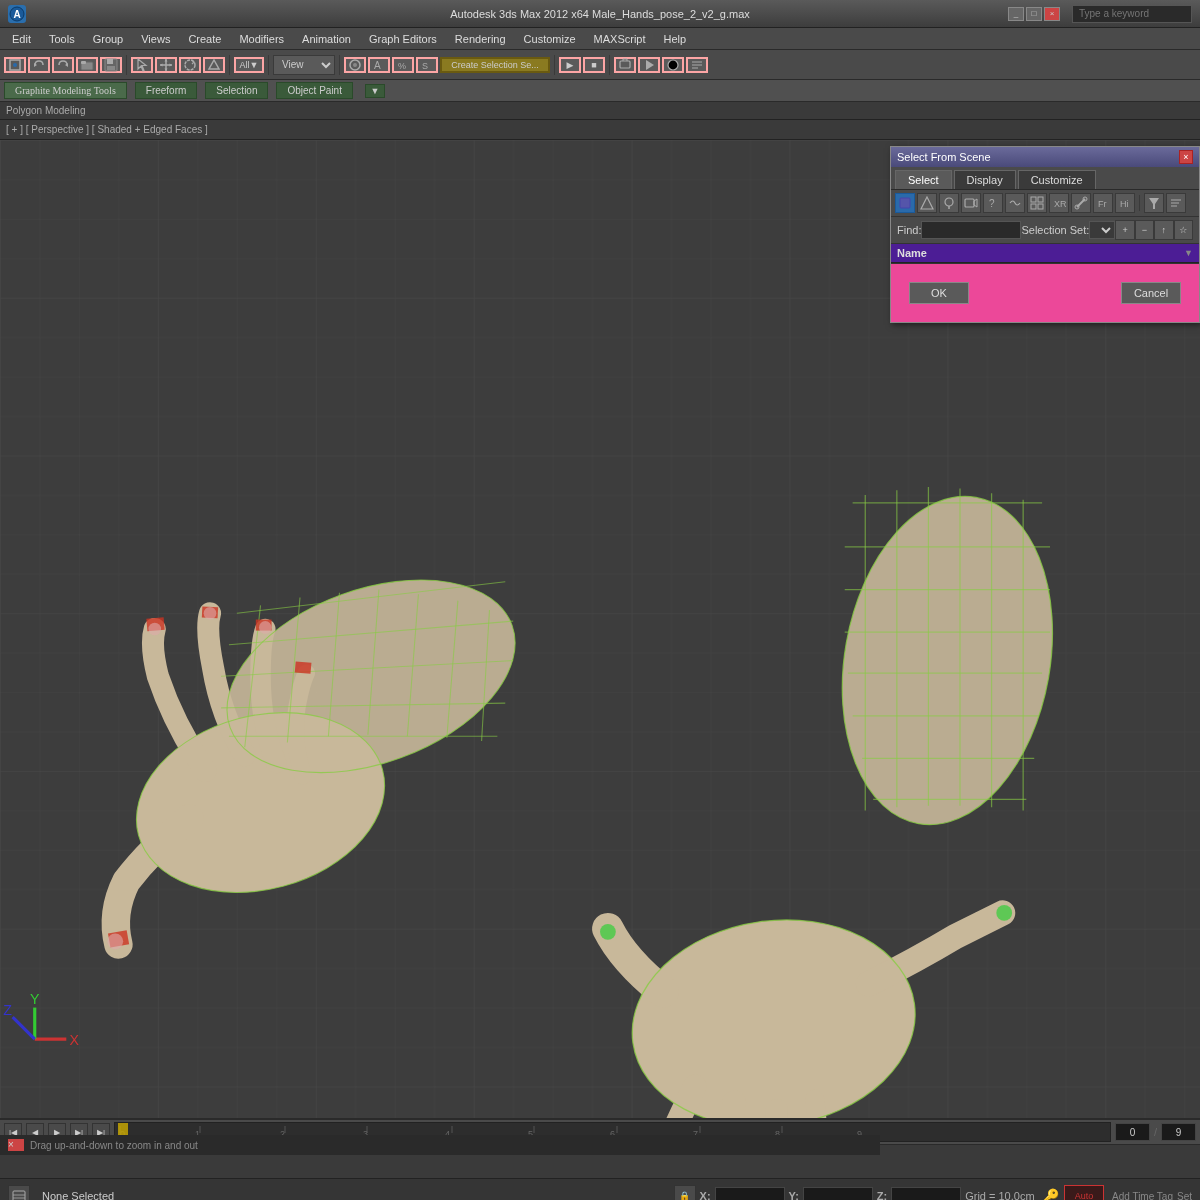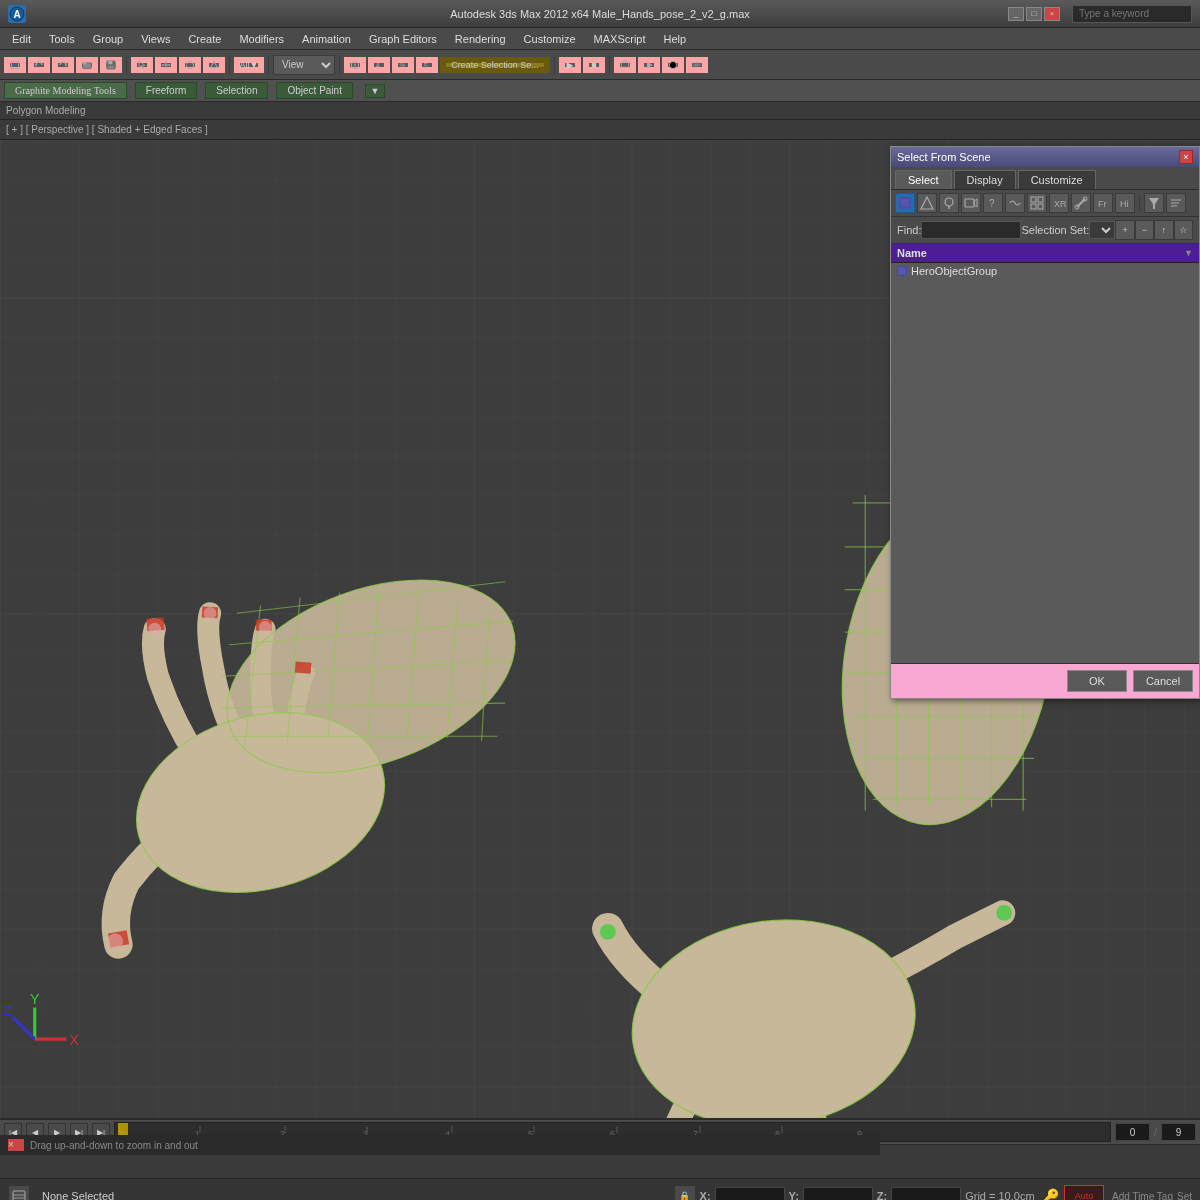--- a/index.html
+++ b/index.html
@@ -95,21 +95,21 @@
       display: flex;
       align-items: center;
       padding: 0 4px;
       border-bottom: 1px solid #2a2a2a;
       gap: 2px;
     }
     .tb-btn {
       width: 22px;
       height: 16px;
       background: #5a5a5a;
-      border: 6px solid #fca5a5;
+      border: 2px solid #fca5a5;
       display: flex;
       align-items: center;
       justify-content: center;
       cursor: pointer;
       font-size: 9px;
       color: #ccc;
     }
     .tb-separator {
       width: 1px;
       height: 20px;
@@ -340,23 +340,23 @@
     .sfs-item-icon {
       width: 10px;
       height: 10px;
       background: #5555aa;
       border: 1px solid #4444aa;
       border-radius: 1px;
       flex-shrink: 0;
     }
     #sfs-footer {
       display: flex;
-      justify-content: flex-end;
-      padding: 6px;
-      background: #f9a8d4;
+      justify-content: space-between;
+      padding: 18px;
+      background: #ec4899;
       border-top: 1px solid #333;
       gap: 6px;
     }
     .sfs-btn {
       width: 60px;
       height: 22px;
       background: #5a5a5a;
       border: 1px solid #888;
       color: #ddd;
       font-size: 11px;
@@ -872,26 +872,20 @@
         <div class="sfs-tb-btn">−</div>
         <div class="sfs-tb-btn">↑</div>
         <div class="sfs-tb-btn">☆</div>
       </div>
 
       <div id="sfs-name-header">
         <span style="font-weight:bold; font-size:11px; color:#ddd;">Name</span>
         <span style="font-size:9px; color:#888;">▼</span>
       </div>
 
-      <div id="sfs-list">
-        <div class="sfs-list-item">
-          <div class="sfs-item-icon"></div>
-          <span>HeroObjectGroup</span>
-        </div>
-      </div>
 
       <div id="sfs-footer">
         <button class="sfs-btn">OK</button>
         <button class="sfs-btn">Cancel</button>
       </div>
     </div>
   </div>
 </div>
 
 <div id="bottom-timeline">

